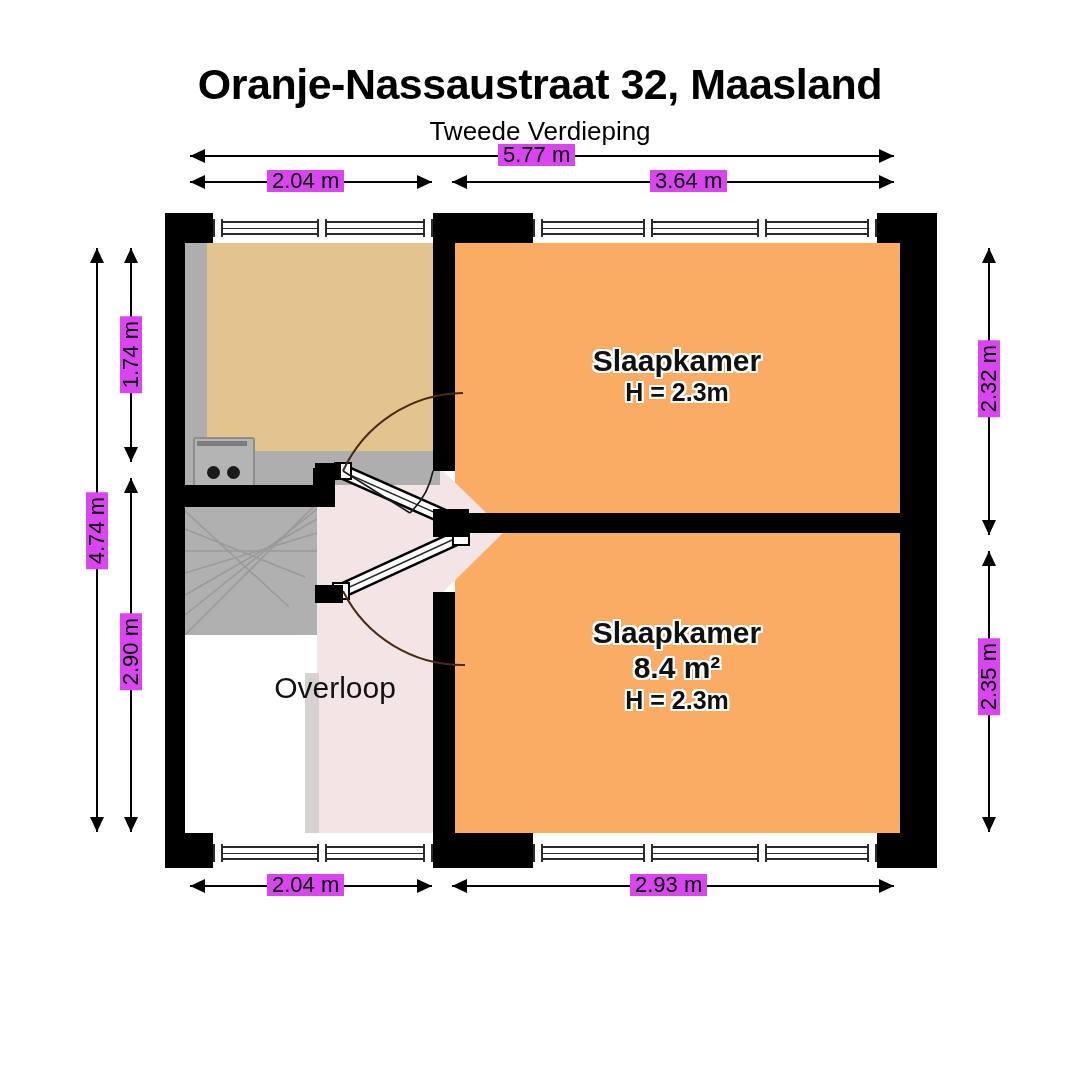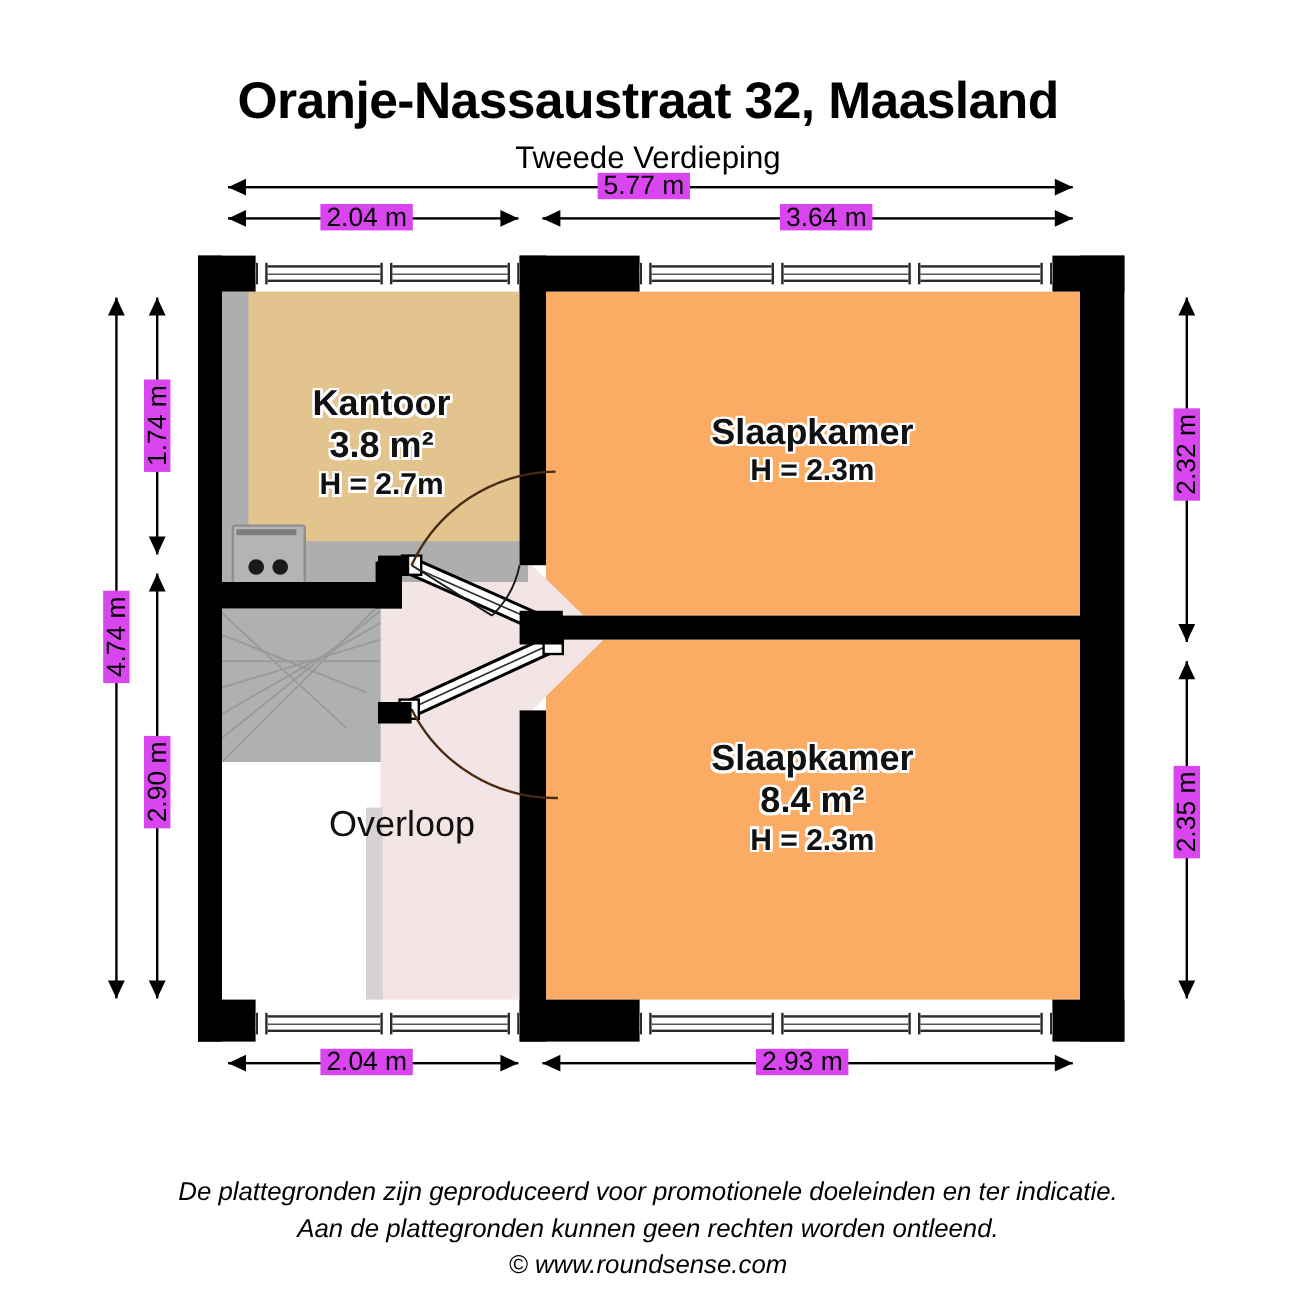--- a/index.html
+++ b/index.html
@@ -387,43 +387,33 @@
         <div class="win-h" style="left:368px; top:633px; width:344px; height:14px;"></div>
         <div class="win-mull" style="left:368px; top:631px; width:10px; height:18px;"></div>
         <div class="win-mull" style="left:478px; top:631px; width:10px; height:18px;"></div>
         <div class="win-mull" style="left:592px; top:631px; width:10px; height:18px;"></div>
         <div class="win-mull" style="left:702px; top:631px; width:10px; height:18px;"></div>
       </div>
     </div>
 
     <div class="layer">
 
-      <div class="room-label" style="left:78px; top:106px; width:150px;">
-        <div class="rl-name">Kantoor</div>
-        <div class="rl-area">3.8 m²</div>
-        <div class="rl-h">H = 2.7m</div>
-      </div>
 
       <div class="room-label" style="left:392px; top:130px; width:240px;">
         <div class="rl-name">Slaapkamer</div>
         <div class="rl-h">H = 2.3m</div>
       </div>
 
       <div class="room-label" style="left:392px; top:402px; width:240px;">
         <div class="rl-name">Slaapkamer</div>
         <div class="rl-area">8.4 m²</div>
         <div class="rl-h">H = 2.3m</div>
       </div>
 
       <div class="room-label" style="left:70px; top:428px; width:200px;margin-top:29px;">
         <div class="rl-plain">Overloop</div>
       </div>
     </div>
 
   </div>
 
-  <div class="footer">
-    <div>De plattegronden zijn geproduceerd voor promotionele doeleinden en ter indicatie.</div>
-    <div>Aan de plattegronden kunnen geen rechten worden ontleend.</div>
-    <div>© www.roundsense.com</div>
-  </div>
 
 </div>
 
 </body></html>

